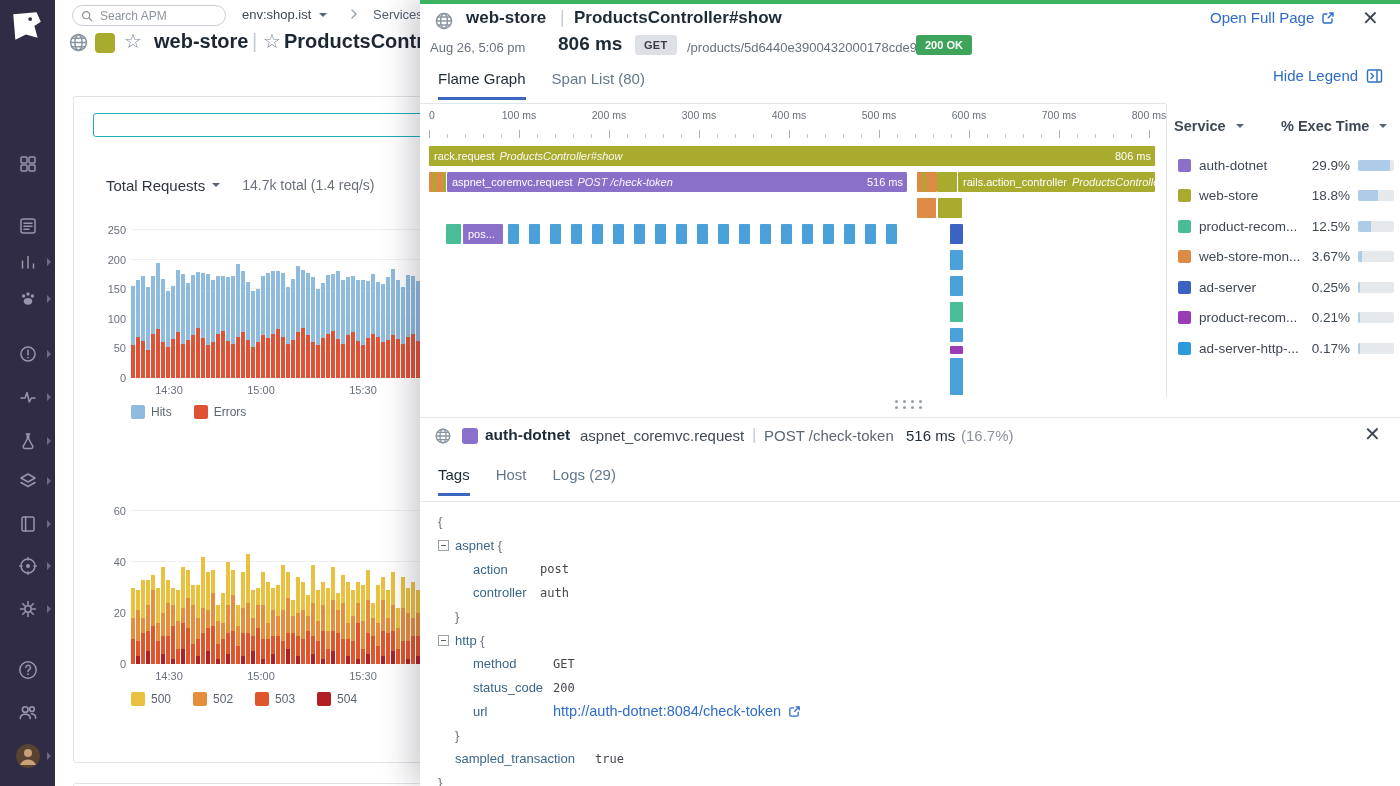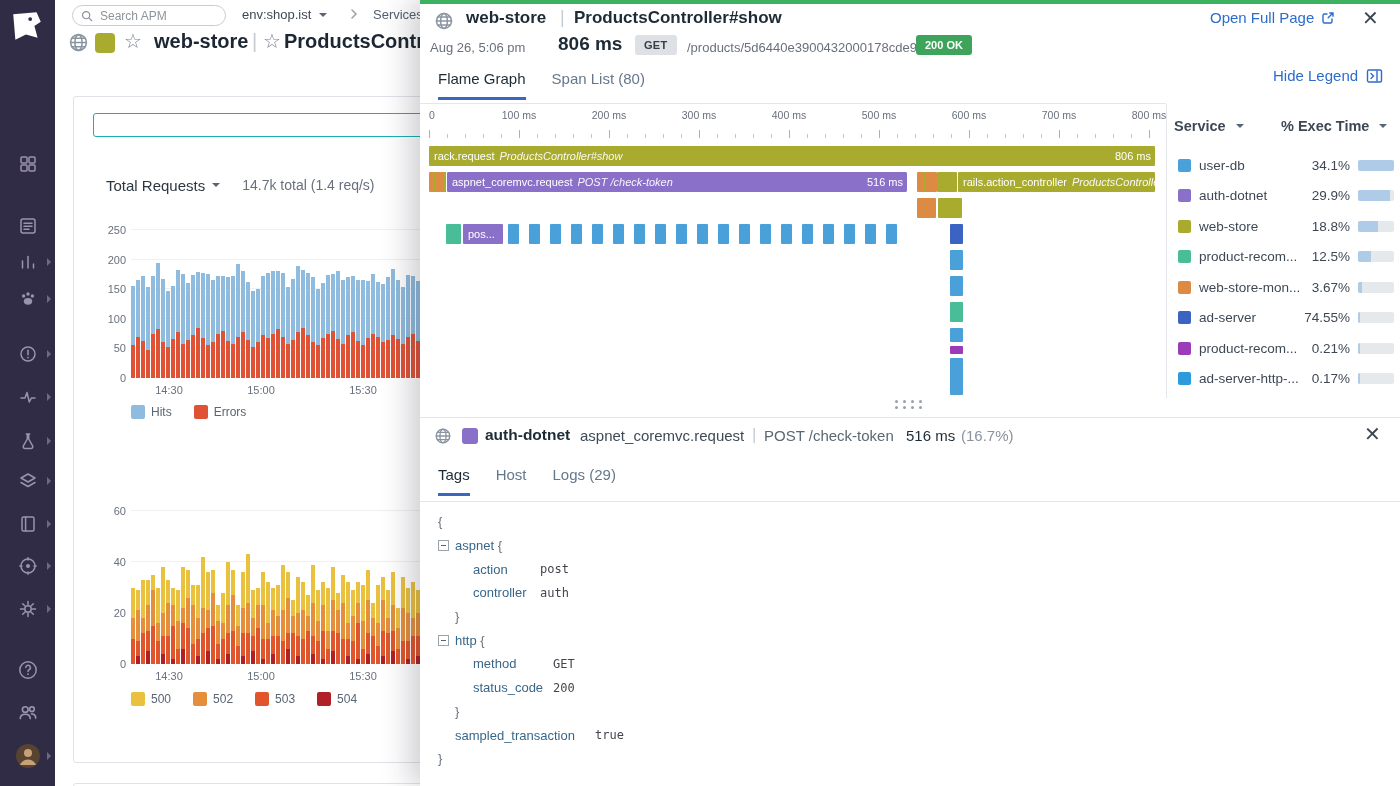--- a/index.html
+++ b/index.html
@@ -842,28 +842,20 @@
       <div class="lg-head" id="lg-h1">
         <span>Service</span>
         <span class="dcaret"></span>
       </div>
       <div class="lg-head" id="lg-h2">
         <span>% Exec Time</span>
         <span class="dcaret"></span>
       </div>
       <div id="legend-rows">
           <div class="lg-row">
-            <span class="sw" style="background:#4aa0d9"></span>
-            <span class="nm">user-db</span>
-            <span class="pct">34.1%</span>
-            <span class="gauge">
-              <span style="width:36px"></span>
-            </span>
-          </div>
-          <div class="lg-row">
             <span class="sw" style="background:#8a70c9"></span>
             <span class="nm">auth-dotnet</span>
             <span class="pct">29.9%</span>
             <span class="gauge">
               <span style="width:31.56598240469208px"></span>
             </span>
           </div>
           <div class="lg-row">
             <span class="sw" style="background:#a9ab2f"></span>
             <span class="nm">web-store</span>
@@ -884,21 +876,21 @@
             <span class="sw" style="background:#dd8b44"></span>
             <span class="nm">web-store-mon...</span>
             <span class="pct">3.67%</span>
             <span class="gauge">
               <span style="width:3.8744868035190616px"></span>
             </span>
           </div>
           <div class="lg-row">
             <span class="sw" style="background:#3a63c2"></span>
             <span class="nm">ad-server</span>
-            <span class="pct">74.55%</span>
+            <span class="pct">0.25%</span>
             <span class="gauge">
               <span style="width:1.5px"></span>
             </span>
           </div>
           <div class="lg-row">
             <span class="sw" style="background:#9b3bb8"></span>
             <span class="nm">product-recom...</span>
             <span class="pct">0.21%</span>
             <span class="gauge">
               <span style="width:1.5px"></span>
@@ -980,20 +972,29 @@
           <span class="ind2"></span>
           <span class="k kw-http">method</span>
           <span class="v">GET</span>
         </div>
         <div class="tl">
           <span class="ind2"></span>
           <span class="k kw-http">status_code</span>
           <span class="v">200</span>
         </div>
         <div class="tl">
+          <span class="ind2"></span>
+          <span class="k kw-http">url</span>
+          <a class="vlink">http://auth-dotnet:8084/check-token</a>
+          <svg class="vlink-ext" width="13" height="13" viewBox="0 0 14 14">
+            <path d="M6 3H3.5A1.5 1.5 0 0 0 2 4.5v6A1.5 1.5 0 0 0 3.5 12h6A1.5 1.5 0 0 0 11 10.5V8" fill="none" stroke="#2d6ccb" stroke-width="1.4" stroke-linecap="round"></path>
+            <path d="M7.2 6.8L12 2M8.7 2H12v3.3" fill="none" stroke="#2d6ccb" stroke-width="1.4" stroke-linecap="round"></path>
+          </svg>
+        </div>
+        <div class="tl">
           <span class="ind1"></span>
           <span class="brace">}</span>
         </div>
         <div class="tl">
           <span class="ind1"></span>
           <span class="k kw-root">sampled_transaction</span>
           <span class="v">true</span>
         </div>
         <div class="tl">
           <span class="brace">}</span>

